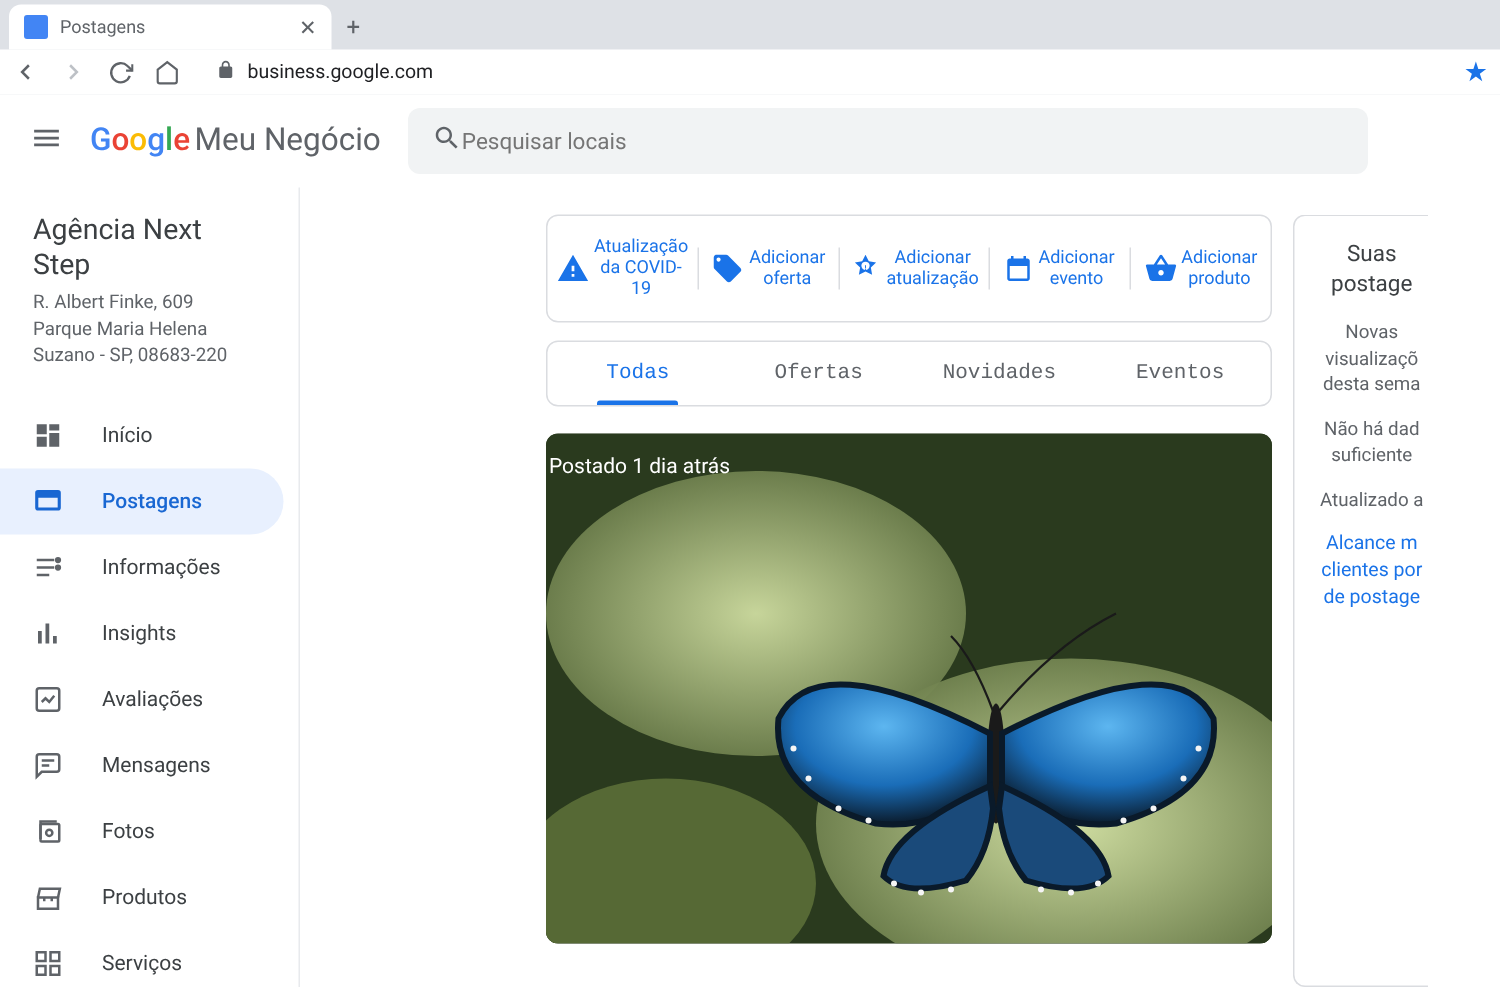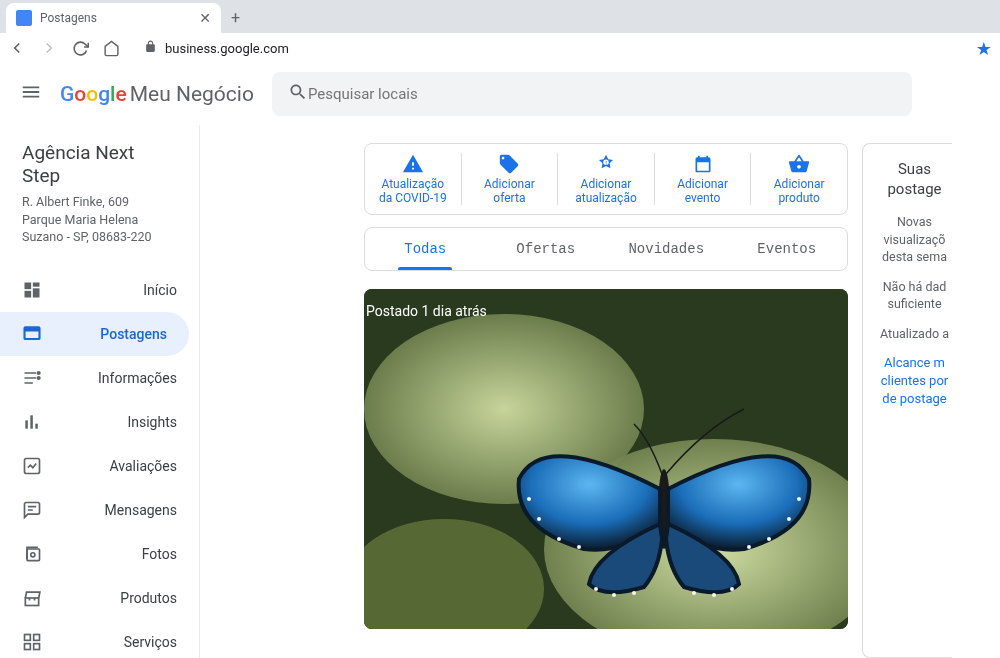--- a/index.html
+++ b/index.html
@@ -31,31 +31,31 @@
     .search-icon { color: #5f6368; }
     .search-input { border: none; background: transparent; font-size: 15px; color: #5f6368; outline: none; flex: 1; }
     
     
     .main { display: flex; height: calc(658px - 63px - 62px); }
     .sidebar { width: 200px; padding: 16px 0; border-right: 1px solid #e8eaed; overflow-y: auto; }
     .biz-info { padding: 0 22px 22px; }
     .biz-name { font-size: 19px; color: #3c4043; margin-bottom: 6px; }
     .biz-addr { font-size: 12.5px; color: #5f6368; line-height: 1.4; }
     .nav-list { list-style: none; }
-    .nav-item { display: flex; align-items: center; height: 44px; padding: 0 22px; gap: 26px; font-size: 14px; color: #3c4043; cursor: pointer; justify-content: space-between; }
+    .nav-item { display: flex; align-items: center; height: 44px; padding: 0 22px; gap: 26px; font-size: 14px; color: #3c4043; cursor: pointer; }
     .nav-item.active { background: #e8f0fe; color: #1967d2; font-weight: 500; border-radius: 0 22px 22px 0; margin-right: 10px; }
     .nav-item .nav-ic { width: 20px; display: flex; justify-content: center; color: #5f6368; }
     .nav-item.active .nav-ic { color: #1967d2; }
     
     .content { flex: 1; padding: 18px 0 0 164px; display: flex; gap: 14px; overflow: hidden; }
     .main-col { width: 484px; }
     
     
     .action-row { border: 1px solid #dadce0; border-radius: 8px; height: 72px; display: flex; align-items: center; }
-    .action-btn { flex: 1; display: flex; flex-direction: column; align-items: center; justify-content: center; gap: 3px; color: #1a73e8; font-size: 12px; cursor: pointer; padding: 0 6px; text-align: center; line-height: 1.15; }
+    .action-btn { flex: 1; display: flex; flex-direction: row; align-items: center; justify-content: center; gap: 3px; color: #1a73e8; font-size: 12px; cursor: pointer; padding: 0 6px; text-align: center; line-height: 1.15; }
     .action-btn + .action-btn { border-left: 1px solid #dadce0; }
     .action-ic { height: 22px; display: flex; align-items: center; }
     
     
     .tabs { border: 1px solid #dadce0; border-radius: 8px; margin-top: 12px; height: 44px; display: flex; align-items: stretch; }
     .tabx { flex: 1; display: flex; align-items: center; justify-content: center; font-size: 14px; color: #5f6368; cursor: pointer; position: relative; font-family: Liberation Mono, monospace; }
     .tabx.active { color: #1a73e8; font-weight: 500; }
     .tabx.active::after { content: ''; position: absolute; bottom: 0; left: 50%; transform: translateX(-50%); width: 54px; height: 3px; background: #1a73e8; border-radius: 2px 2px 0 0; }
     
     

